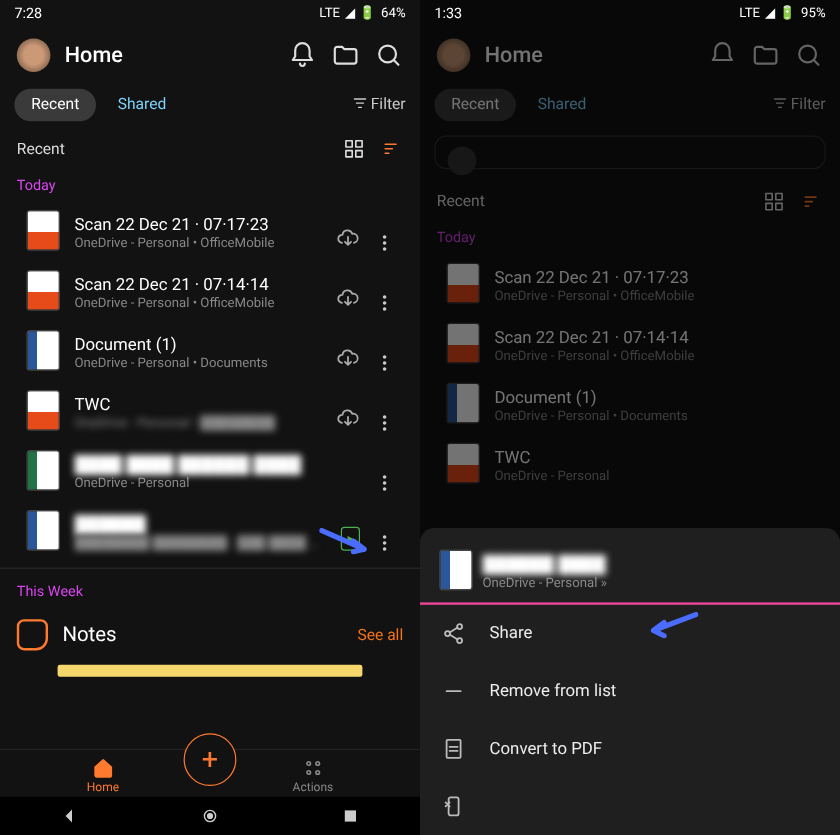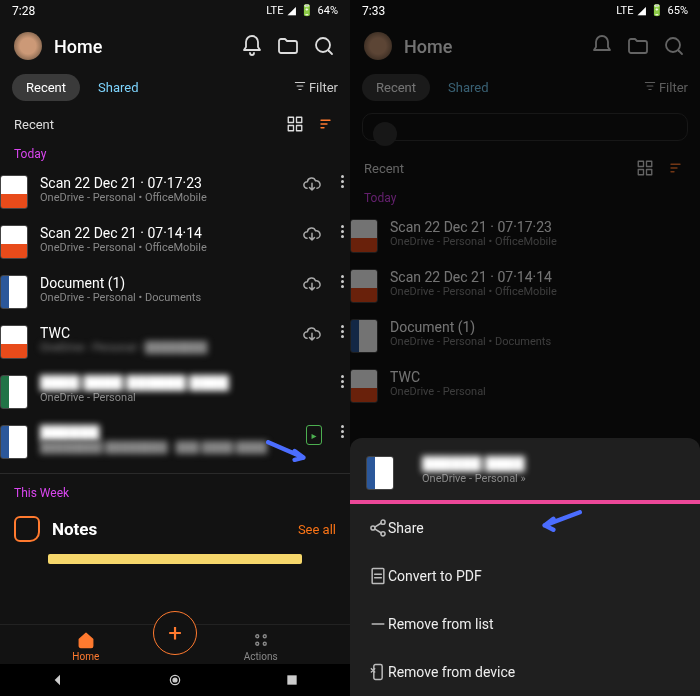--- a/index.html
+++ b/index.html
@@ -15,50 +15,50 @@
 .chip{padding:6px 14px;border-radius:16px;font-size:13px;color:#7dd3fc}
 .chip.active{background:#3a3a3a;color:#fff}
 .spacer{flex:1}
 .filter{display:flex;align-items:center;gap:2px;font-size:13px;color:#ccc}
 .banner{margin:6px 12px 10px;padding:10px 14px 10px 44px;border:1px solid #333;border-radius:10px;font-size:11px;color:#999;position:relative}
 .banner-icon{position:absolute;left:10px;top:8px;width:24px;height:24px;border-radius:50%;background:#333}
 .section-row{display:flex;align-items:center;padding:8px 14px;font-size:13px;color:#ddd}
 .section-row .spacer{flex:1}
 .view-icons{display:flex;gap:14px}
 .label{padding:6px 14px;font-size:12px;color:#d946ef}
-.file{display:flex;align-items:flex-start;padding:8px 0;gap:12px}
+.file{display:flex;align-items:flex-end;padding:8px 22px;gap:12px}
 .ficon{width:28px;height:34px;border-radius:3px;background:#fff;position:relative;flex-shrink:0;border:1px solid #444}
 .ficon.pdf{background:linear-gradient(#fff 55%,#e84b1a 55%)}
 .ficon.docx{background:linear-gradient(90deg,#2b579a 30%,#fff 30%)}
 .ficon.xlsx{background:linear-gradient(90deg,#217346 30%,#fff 30%)}
 .finfo{flex:1;min-width:0}
 .fname{font-size:14px;color:#fff;white-space:nowrap;overflow:hidden;text-overflow:ellipsis}
 .fmeta{font-size:11px;color:#888;white-space:nowrap;overflow:hidden;text-overflow:ellipsis}
 .blur{filter:blur(3px)}
 .cloud-dl{width:20px;height:20px;color:#aaa}
 .more-v{width:16px;display:flex;flex-direction:column;align-items:center;gap:2px}
 .more-v span{width:3px;height:3px;border-radius:50%;background:#ccc}
 .green-badge{width:16px;height:20px;border:1.5px solid #4caf50;border-radius:3px;display:flex;align-items:center;justify-content:center;color:#4caf50;font-size:10px}
 .divider{height:1px;background:#2a2a2a;margin:6px 0}
 .notes-head{display:flex;align-items:center;padding:10px 14px;gap:12px}
 .notes-icon{width:26px;height:26px;border:2px solid #ff7a2f;border-radius:6px 6px 10px 6px}
-.notes-head h2{font-size:17px;font-weight:700;flex:1}
+.notes-head h2{font-size:17px;font-weight:400;flex:1}
 .seeall{color:#f97316;font-size:13px}
 .note-strip{height:10px;background:#f6d76b;margin:2px 48px 0;border-radius:2px}
 .navbar{display:flex;justify-content:space-around;align-items:center;padding:6px 0 2px;border-top:1px solid #222;position:relative;margin-top:auto}
 .navitem{display:flex;flex-direction:column;align-items:center;gap:2px;font-size:10px;color:#888}
 .navitem.active{color:#ff7a2f}
 .fab{position:absolute;left:50%;top:-14px;transform:translateX(-50%);width:44px;height:44px;border:1.5px solid #ff7a2f;border-radius:50%;display:flex;align-items:center;justify-content:center;background:#121212;color:#ff7a2f;font-size:24px}
 .sysnav{display:flex;justify-content:space-around;align-items:center;height:32px;background:#000}
 .sysnav div{width:16px;height:16px;color:#ccc}
 .arrow{position:absolute;width:44px;height:22px;pointer-events:none;z-index:5}
 .arrow svg{width:100%;height:100%}
 .sheet{position:absolute;left:0;right:0;bottom:0;background:#1f1f1f;border-top-left-radius:12px;border-top-right-radius:12px;padding-top:8px;z-index:3}
-.sheet-file{display:flex;align-items:flex-start;gap:28px;padding:10px 16px;border-bottom:4px solid #ec4899}
-.sheet-item{display:flex;align-items:center;gap:0;padding:14px 18px;font-size:14px;color:#eee}
+.sheet-file{display:flex;align-items:flex-end;gap:8px;padding:10px 16px;border-bottom:2px solid #ec4899}
+.sheet-item{display:flex;align-items:center;gap:20px;padding:14px 18px;font-size:14px;color:#eee}
 .sheet-item .si{width:20px;height:20px;display:flex;align-items:center;justify-content:center;color:#bbb}
 svg{width:100%;height:100%;fill:none;stroke:currentColor;stroke-width:1.8;stroke-linecap:round;stroke-linejoin:round}
 </style>
 </head>
 <body>
 
 <div class="phone">
   <div class="status">
     <span>7:28</span>
     <div class="status-right">
@@ -265,26 +265,26 @@
     <div><svg viewBox="0 0 24 24">
           <rect x="5" y="5" width="14" height="14" fill="#ccc" stroke="none"></rect>
         </svg></div>
   </div>
 </div>
 
 <div class="phone">
   <div style="position:absolute;inset:0;background:#000;opacity:.55;z-index:1"></div>
 
   <div class="status" style="z-index:2;position:relative">
-    <span>7:33</span>
+    <span>1:33</span>
     <div class="status-right">
       <span>LTE</span>
       <span>◢</span>
       <span>🔋</span>
-      <span>65%</span>
+      <span>95%</span>
     </div>
   </div>
 
   <div class="appbar">
     <div class="avatar"></div>
     <h1>Home</h1>
     <div class="icon-btn">
         <svg viewBox="0 0 24 24">
           <path d="M6 8a6 6 0 1 1 12 0v5l2 3H4l2-3z"></path>
         </svg>
@@ -386,42 +386,41 @@
               <circle cx="6" cy="12" r="2.5"></circle>
               <circle cx="18" cy="19" r="2.5"></circle>
               <path d="M8 11 16 6M8 13l8 5"></path>
             </svg>
           </div>
           <span>Share</span>
         </div>
         <div class="sheet-item">
           <div class="si">
             <svg viewBox="0 0 24 24">
+              <path d="M5 12h14"></path>
+            </svg>
+          </div>
+          <span>Remove from list</span>
+        </div>
+        <div class="sheet-item">
+          <div class="si">
+            <svg viewBox="0 0 24 24">
               <rect x="5" y="3" width="14" height="18" rx="1"></rect>
               <path d="M8 14h8M8 10h8"></path>
             </svg>
           </div>
           <span>Convert to PDF</span>
-        </div>
-        <div class="sheet-item">
-          <div class="si">
-            <svg viewBox="0 0 24 24">
-              <path d="M5 12h14"></path>
-            </svg>
-          </div>
-          <span>Remove from list</span>
         </div>
         <div class="sheet-item">
           <div class="si">
             <svg viewBox="0 0 24 24">
               <rect x="7" y="3" width="10" height="18" rx="2"></rect>
               <path d="M4 8l4 4M8 8l-4 4"></path>
             </svg>
           </div>
-          <span>Remove from device</span>
         </div>
       </div>
   </div>
 
   <div class="arrow" style="bottom:164px;left:188px;z-index:4"><svg viewBox="0 0 40 20">
         <path d="M38 2 L6 14 M6 14 L14 8 M6 14 L14 18" stroke="#4b6dff" stroke-width="4" fill="none"></path>
       </svg></div>
 </div>
 
 </body></html>

